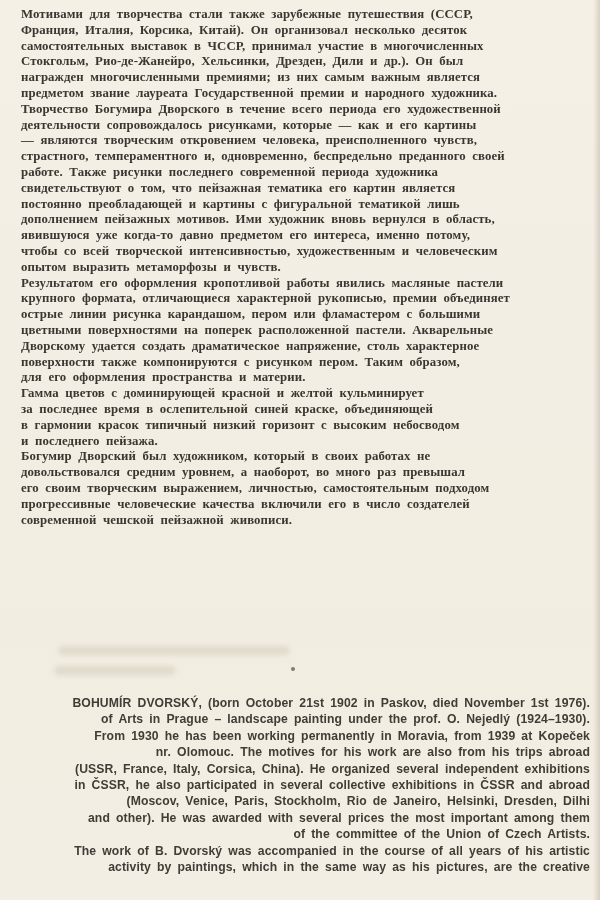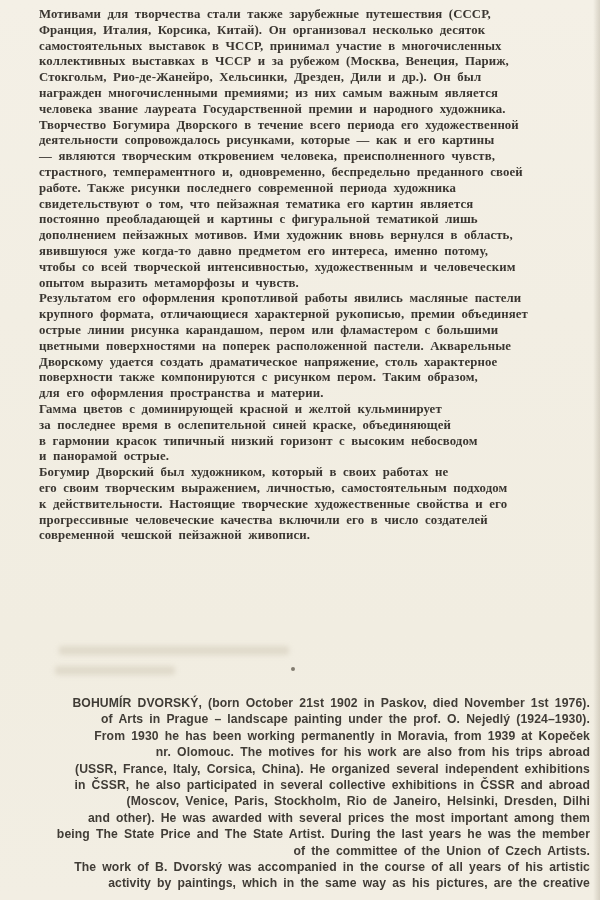--- a/index.html
+++ b/index.html
@@ -25,21 +25,21 @@
     position: absolute;
     top: 0;
     right: 0;
     width: 7px;
     height: 100%;
     background: linear-gradient(90deg, rgba(150,140,120,0) 0%, rgba(140,130,110,0.28) 100%);
     pointer-events: none;
   }
   .ru-block {
     position: absolute;
-    left: 39px;
+    left: 21px;
     top: 7px;
     width: 548px;
   }
   .ru-line {
     font-family: "Liberation Serif", serif;
     font-weight: 700;
     font-size: 12.8px;
     line-height: 15.8px;
     letter-spacing: 0.1px;
     word-spacing: 3.2px;
@@ -92,24 +92,23 @@
 </style>
 </head>
 <body>
 
 <div class="paper">
 
   <div class="ru-block">
       <div class="ru-line">Мотивами для творчества стали также зарубежные путешествия (СССР,</div>
       <div class="ru-line">Франция, Италия, Корсика, Китай). Он организовал несколько десяток</div>
       <div class="ru-line">самостоятельных выставок в ЧССР, принимал участие в многочисленных</div>
-      <div class="ru-line">коллективных выставках в ЧССР и за рубежом (Москва, Венеция, Париж,</div>
       <div class="ru-line">Стокгольм, Рио-де-Жанейро, Хельсинки, Дрезден, Дили и др.). Он был</div>
       <div class="ru-line">награжден многочисленными премиями; из них самым важным является</div>
-      <div class="ru-line">человека звание лауреата Государственной премии и народного художника.</div>
+      <div class="ru-line">предметом звание лауреата Государственной премии и народного художника.</div>
       <div class="ru-line">Творчество Богумира Дворского в течение всего периода его художественной</div>
       <div class="ru-line">деятельности сопровождалось рисунками, которые — как и его картины</div>
       <div class="ru-line">— являются творческим откровением человека, преисполненного чувств,</div>
       <div class="ru-line">страстного, темпераментного и, одновременно, беспредельно преданного своей</div>
       <div class="ru-line">работе. Также рисунки последнего современной периода художника</div>
       <div class="ru-line">свидетельствуют о том, что пейзажная тематика его картин является</div>
       <div class="ru-line">постоянно преобладающей и картины с фигуральной тематикой лишь</div>
       <div class="ru-line">дополнением пейзажных мотивов. Ими художник вновь вернулся в область,</div>
       <div class="ru-line">явившуюся уже когда-то давно предметом его интереса, именно потому,</div>
       <div class="ru-line">чтобы со всей творческой интенсивностью, художественным и человеческим</div>
@@ -117,45 +116,44 @@
       <div class="ru-line">Результатом его оформления кропотливой работы явились масляные пастели</div>
       <div class="ru-line">крупного формата, отличающиеся характерной рукописью, премии объединяет</div>
       <div class="ru-line">острые линии рисунка карандашом, пером или фламастером с большими</div>
       <div class="ru-line">цветными поверхностями на поперек расположенной пастели. Акварельные</div>
       <div class="ru-line">Дворскому удается создать драматическое напряжение, столь характерное</div>
       <div class="ru-line">поверхности также компонируются с рисунком пером. Таким образом,</div>
       <div class="ru-line">для его оформления пространства и материи.</div>
       <div class="ru-line">Гамма цветов с доминирующей красной и желтой кульминирует</div>
       <div class="ru-line">за последнее время в ослепительной синей краске, объединяющей</div>
       <div class="ru-line">в гармонии красок типичный низкий горизонт с высоким небосводом</div>
-      <div class="ru-line">и панорамой острые.</div>
+      <div class="ru-line">и последнего пейзажа.</div>
       <div class="ru-line">Богумир Дворский был художником, который в своих работах не</div>
+      <div class="ru-line">довольствовался средним уровнем, а наоборот, во много раз превышал</div>
       <div class="ru-line">его своим творческим выражением, личностью, самостоятельным подходом</div>
-      <div class="ru-line">к действительности. Настоящие творческие художественные свойства и его</div>
       <div class="ru-line">прогрессивные человеческие качества включили его в число создателей</div>
       <div class="ru-line">современной чешской пейзажной живописи.</div>
     </div>
 
   <div class="ghost">
     <div class="ghost-line g1"></div>
     <div class="ghost-line g2"></div>
   </div>
 
   <div class="ink-dot"></div>
 
   <div class="en-block">
       <div class="en-line">BOHUMÍR DVORSKÝ, (born October 21st 1902 in Paskov, died November 1st 1976).</div>
       <div class="en-line">of Arts in Prague – landscape painting under the prof. O. Nejedlý (1924–1930).</div>
       <div class="en-line">From 1930 he has been working permanently in Moravia, from 1939 at Kopeček</div>
       <div class="en-line">nr. Olomouc. The motives for his work are also from his trips abroad</div>
       <div class="en-line">(USSR, France, Italy, Corsica, China). He organized several independent exhibitions</div>
       <div class="en-line">in ČSSR, he also participated in several collective exhibitions in ČSSR and abroad</div>
       <div class="en-line">(Moscov, Venice, Paris, Stockholm, Rio de Janeiro, Helsinki, Dresden, Dilhi</div>
       <div class="en-line">and other). He was awarded with several prices the most important among them</div>
-      <div class="en-line">being The State Price and The State Artist. During the last years he was the member</div>
       <div class="en-line">of the committee of the Union of Czech Artists.</div>
       <div class="en-line">The work of B. Dvorský was accompanied in the course of all years of his artistic</div>
       <div class="en-line">activity by paintings, which in the same way as his pictures, are the creative</div>
     </div>
 
   <div class="edge-shadow"></div>
 
 </div>
 
 </body></html>

